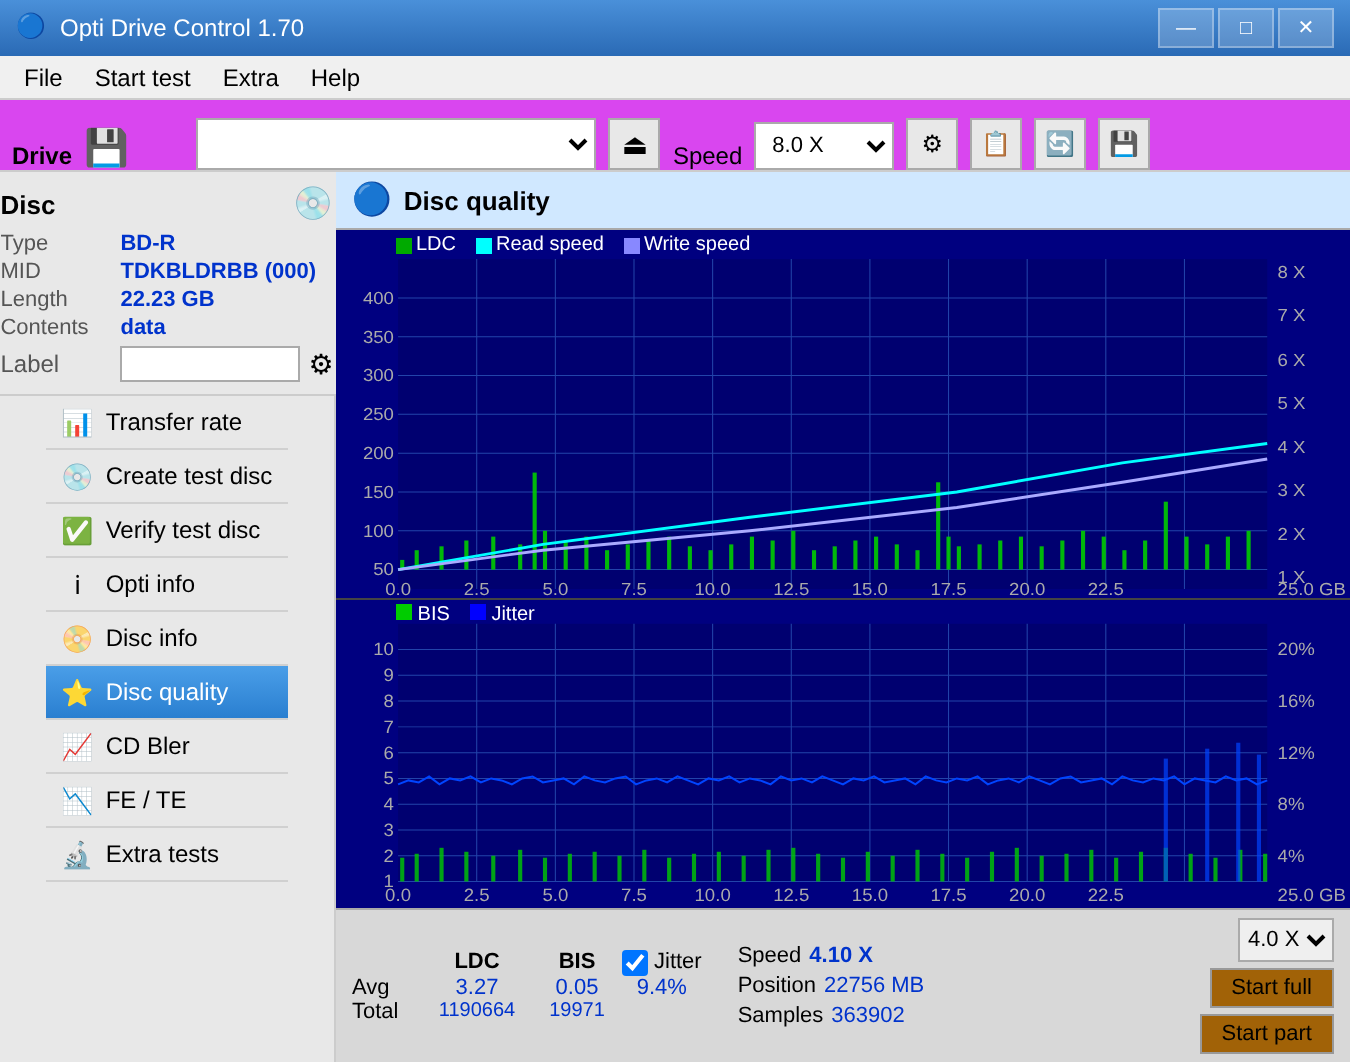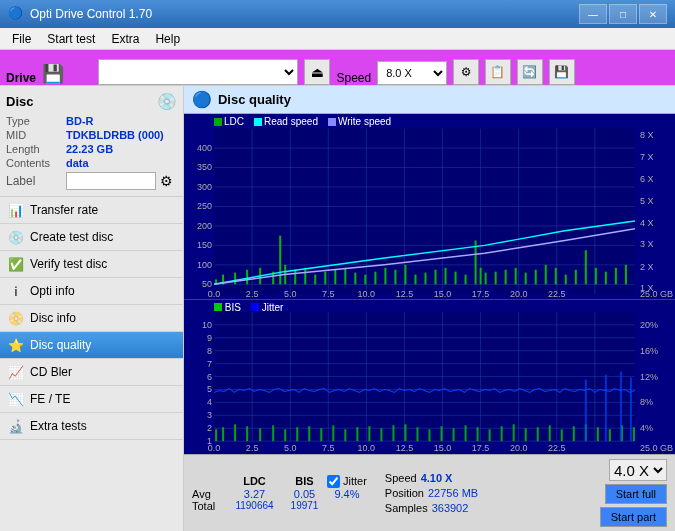--- a/index.html
+++ b/index.html
@@ -76,26 +76,27 @@
     }
 
     
     .main-layout {
       display: flex;
       height: calc(531px - 28px - 22px - 36px);
     }
 
     
     .sidebar {
-      width: 184px;
+      width: 168px;
       background: #e8e8e8;
       border-right: 1px solid #ccc;
       display: flex;
       flex-direction: column;
       flex-shrink: 0;
+      align-items: center;
     }
     .disc-info-panel {
       background: #e8e8e8;
       padding: 6px;
       border-bottom: 1px solid #ccc;
     }
     .disc-header {
       display: flex;
       justify-content: space-between;
       align-items: center;
@@ -204,21 +205,21 @@
       background: #d8d8d8;
       padding: 4px 8px;
       display: flex;
       align-items: center;
       gap: 10px;
       font-size: 11px;
       border-top: 1px solid #aaa;
       flex-wrap: wrap;
     }
     .start-btn {
-      background: #3b82f6;
+      background: #a16207;
       border: 1px solid #999;
       padding: 3px 10px;
       cursor: pointer;
       font-size: 11px;
       white-space: nowrap;
     }
 
     .jitter-check { display: flex; align-items: center; gap: 3px; }
 
     
@@ -626,21 +627,21 @@
           <span style="color:#0033cc;">22756 MB</span>
         </div>
         <div style="display:flex; gap:4px; align-items:center;">
           <span>Samples</span>
           <span style="color:#0033cc;">363902</span>
         </div>
       </div>
 
       <div style="display:flex; flex-direction:column; gap:3px; margin-left:auto; align-items:flex-end;">
         <div style="display:flex; align-items:center; gap:4px;">
-          <select style="height:22px; font-size:15px; border:1px solid #aaa;">
+          <select style="height:22px; font-size:11px; border:1px solid #aaa;">
             <option>4.0 X</option>
           </select>
         </div>
         <button class="start-btn">Start full</button>
         <button class="start-btn">Start part</button>
       </div>
     </div>
   </div>
 </div>
 

